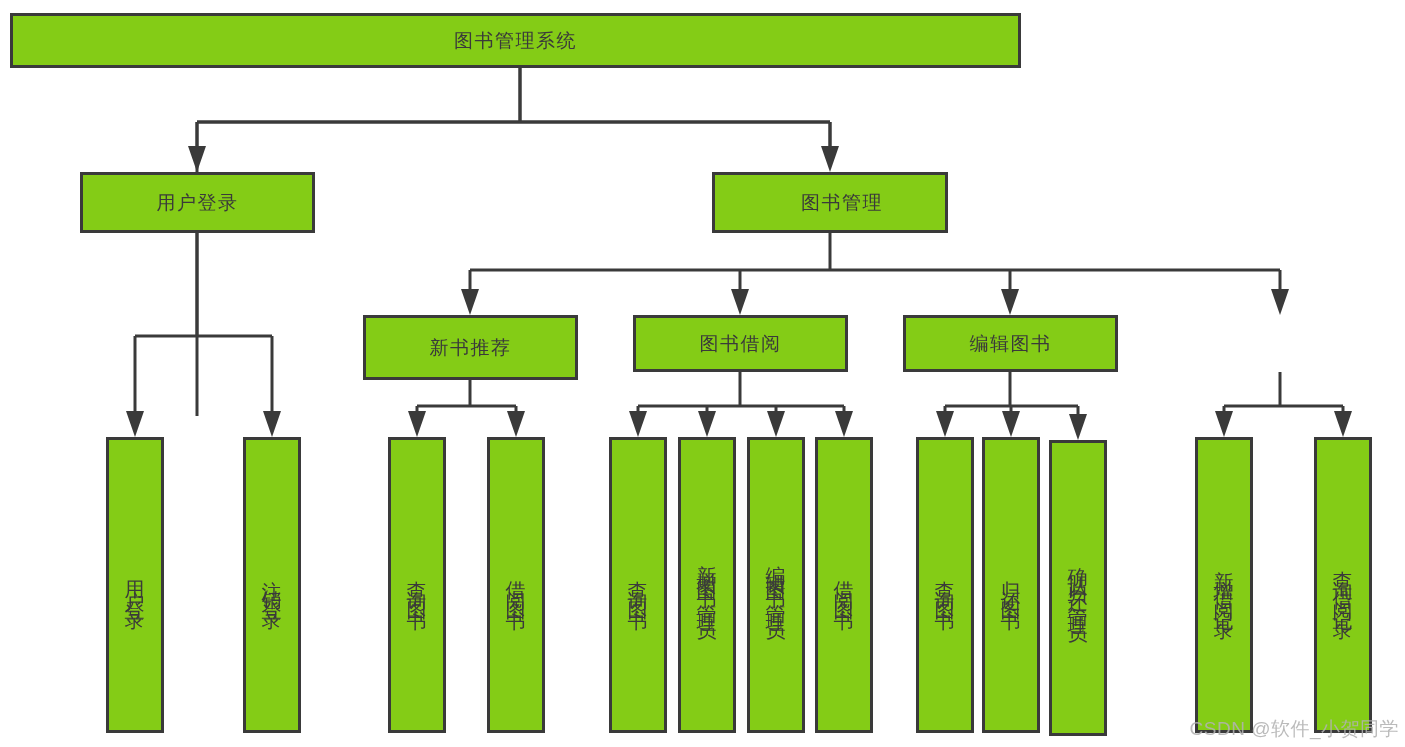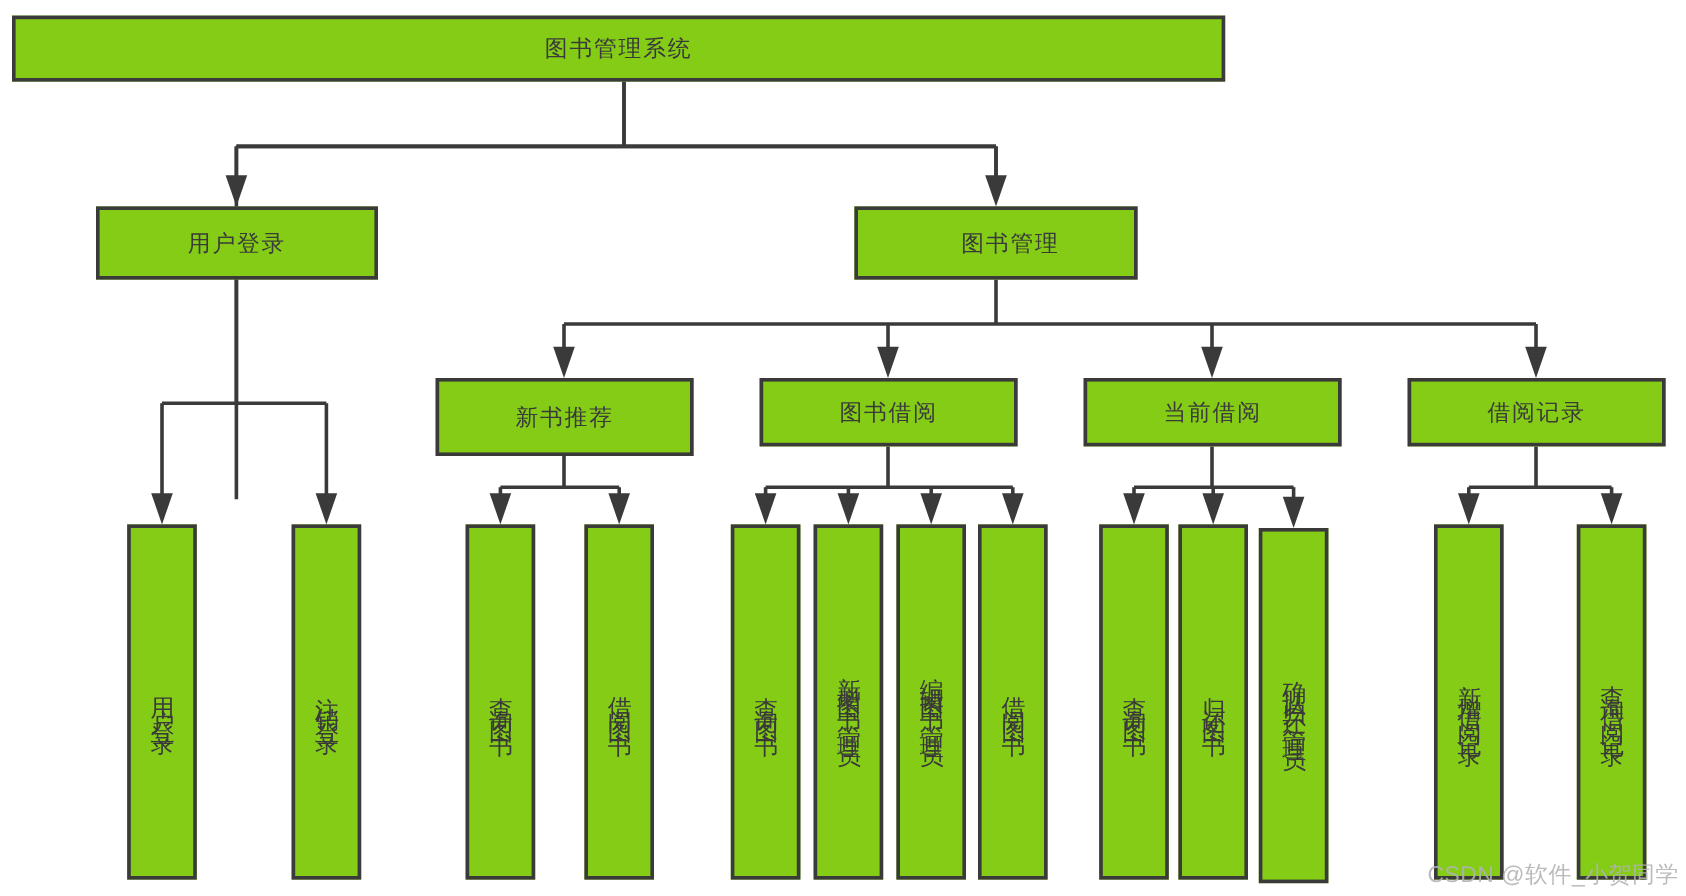--- a/index.html
+++ b/index.html
@@ -151,24 +151,21 @@
     <span>图书管理</span>
   </div>
 
   <div class="node hbox" style="left:363px; top:315px; width:215px; height:65px;">
     <span>新书推荐</span>
   </div>
   <div class="node hbox" style="left:633px; top:315px; width:215px; height:57px;">
     <span>图书借阅</span>
   </div>
   <div class="node hbox" style="left:903px; top:315px; width:215px; height:57px;">
-    <span>当前借阅</span>
-  </div>
-  <div class="node hbox" style="left:1173px; top:315px; width:215px; height:57px;">
-    <span>借阅记录</span>
+    <span>编辑图书</span>
   </div>
 
   <div class="node vbox" style="left:106px;">
     <span>用户登录</span>
   </div>
   <div class="node vbox" style="left:243px;">
     <span>注销登录</span>
   </div>
 
   <div class="node vbox" style="left:388px;">

